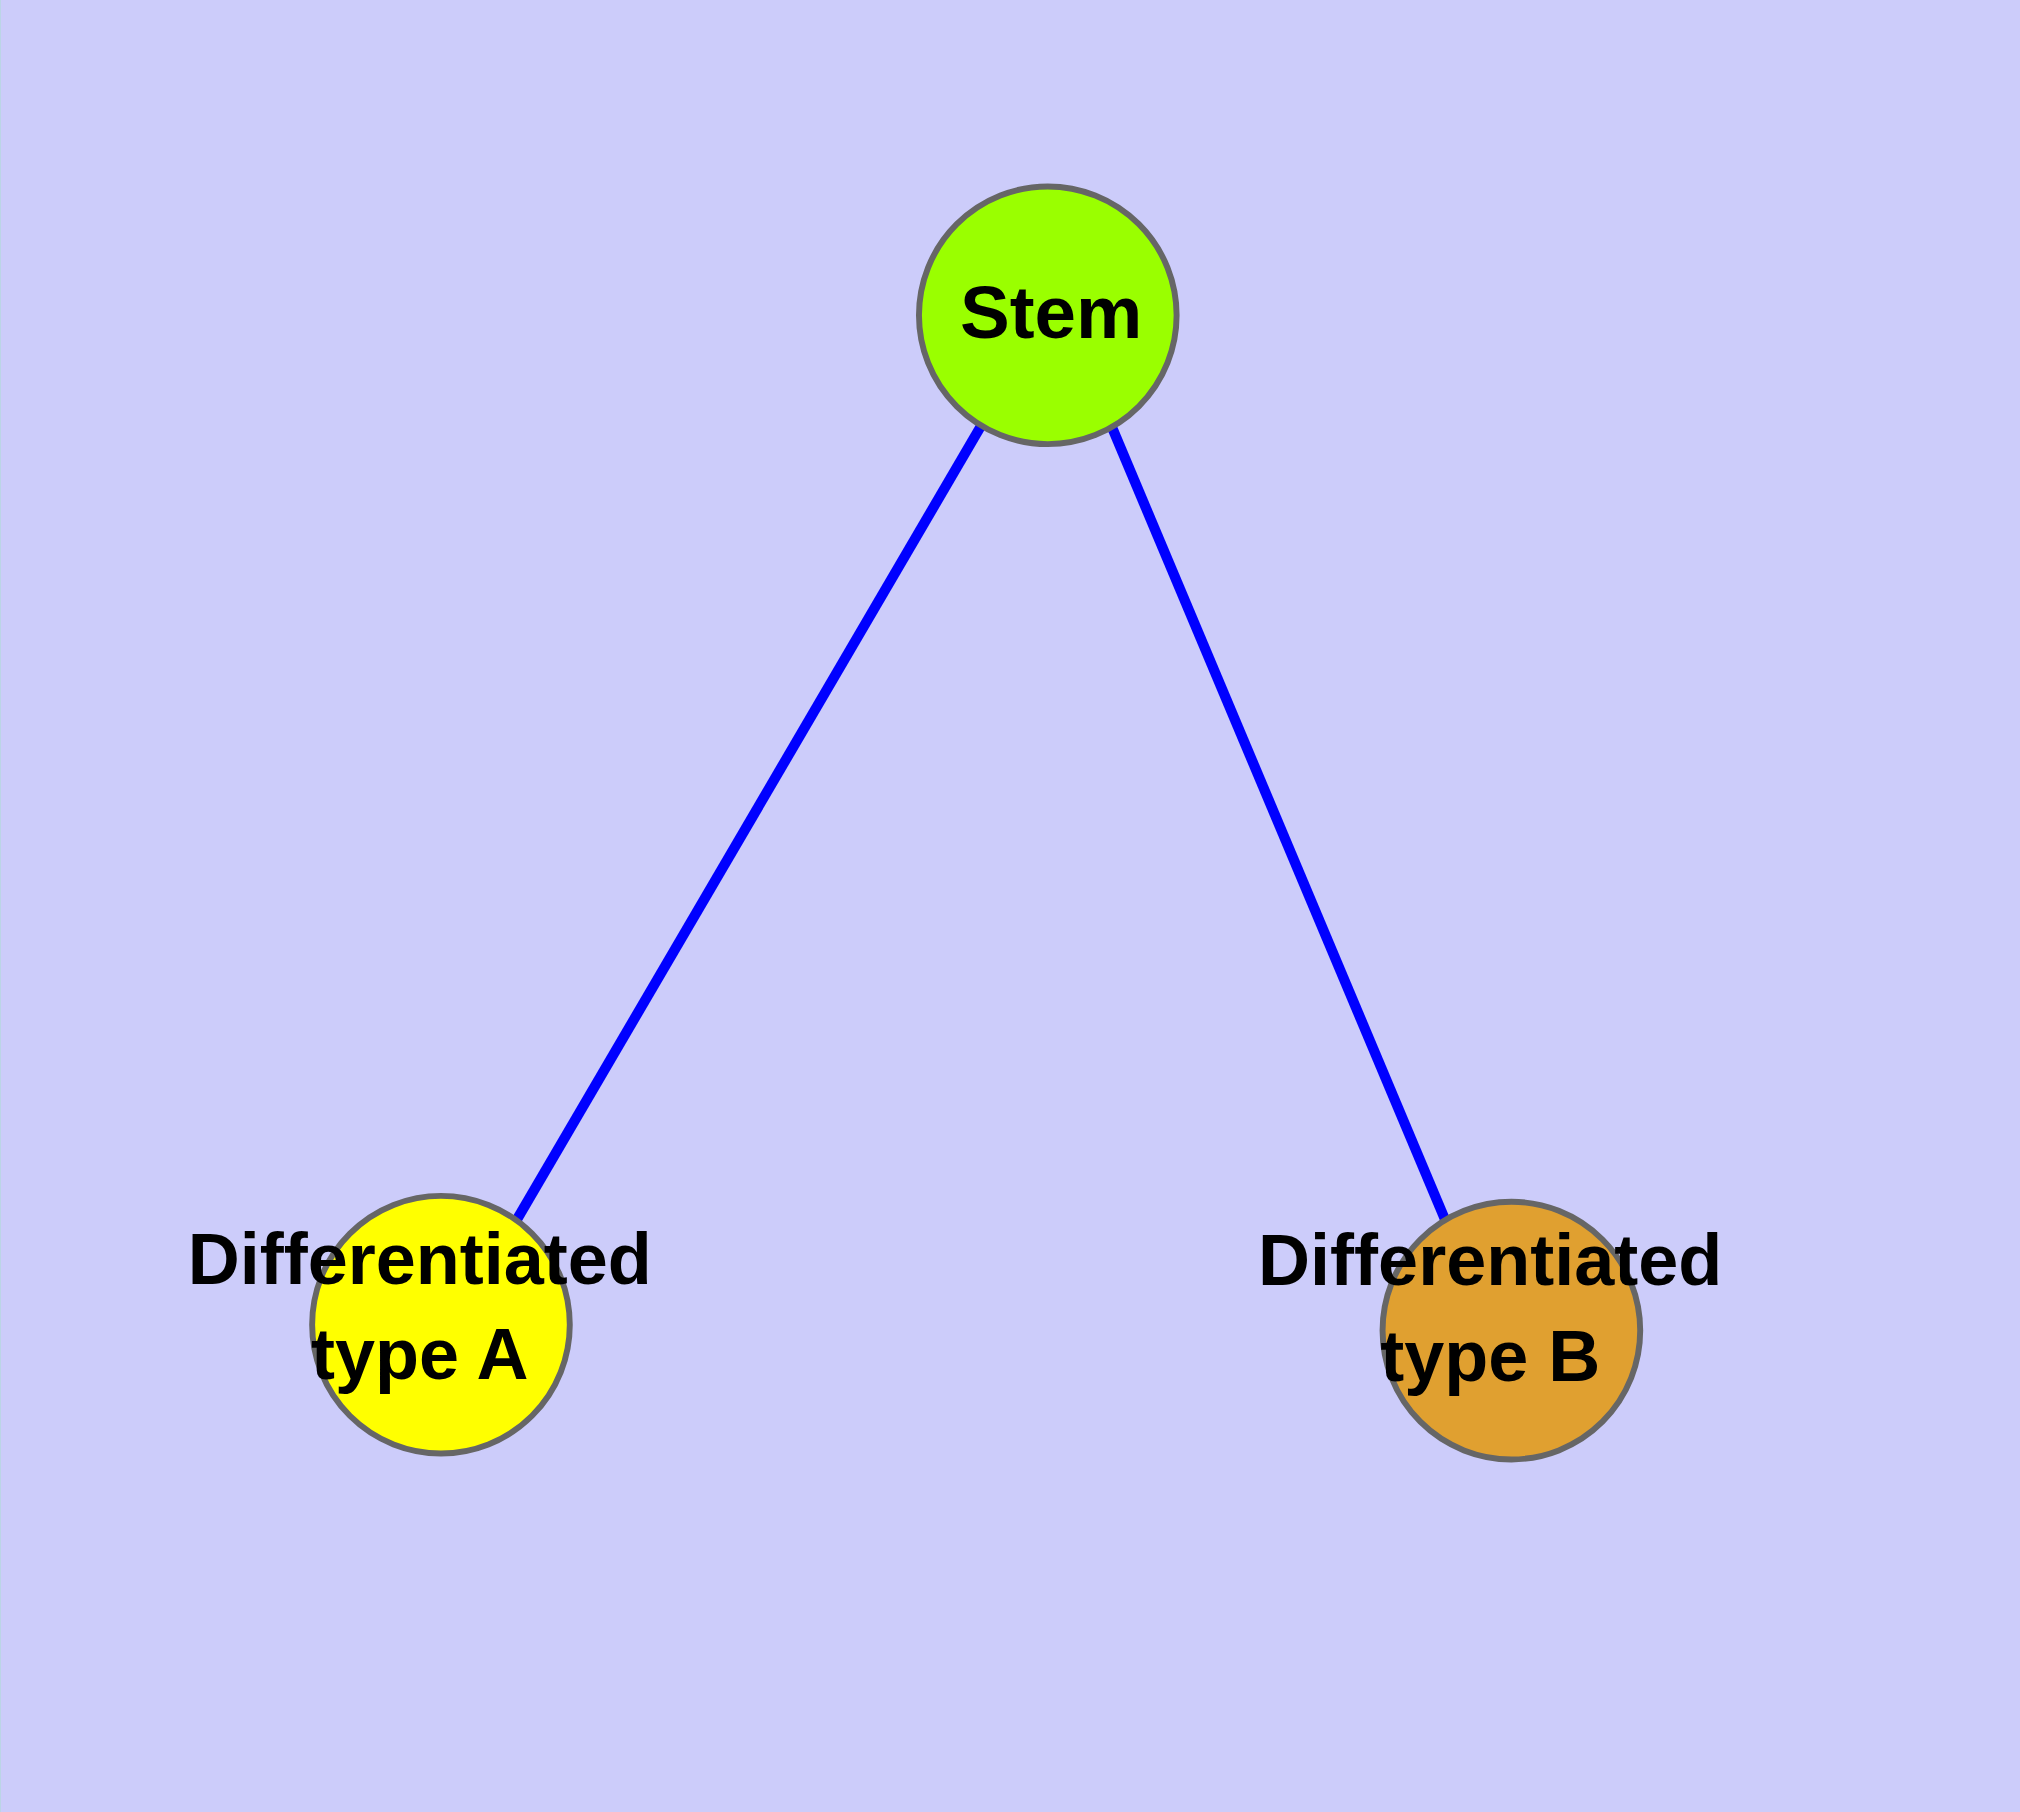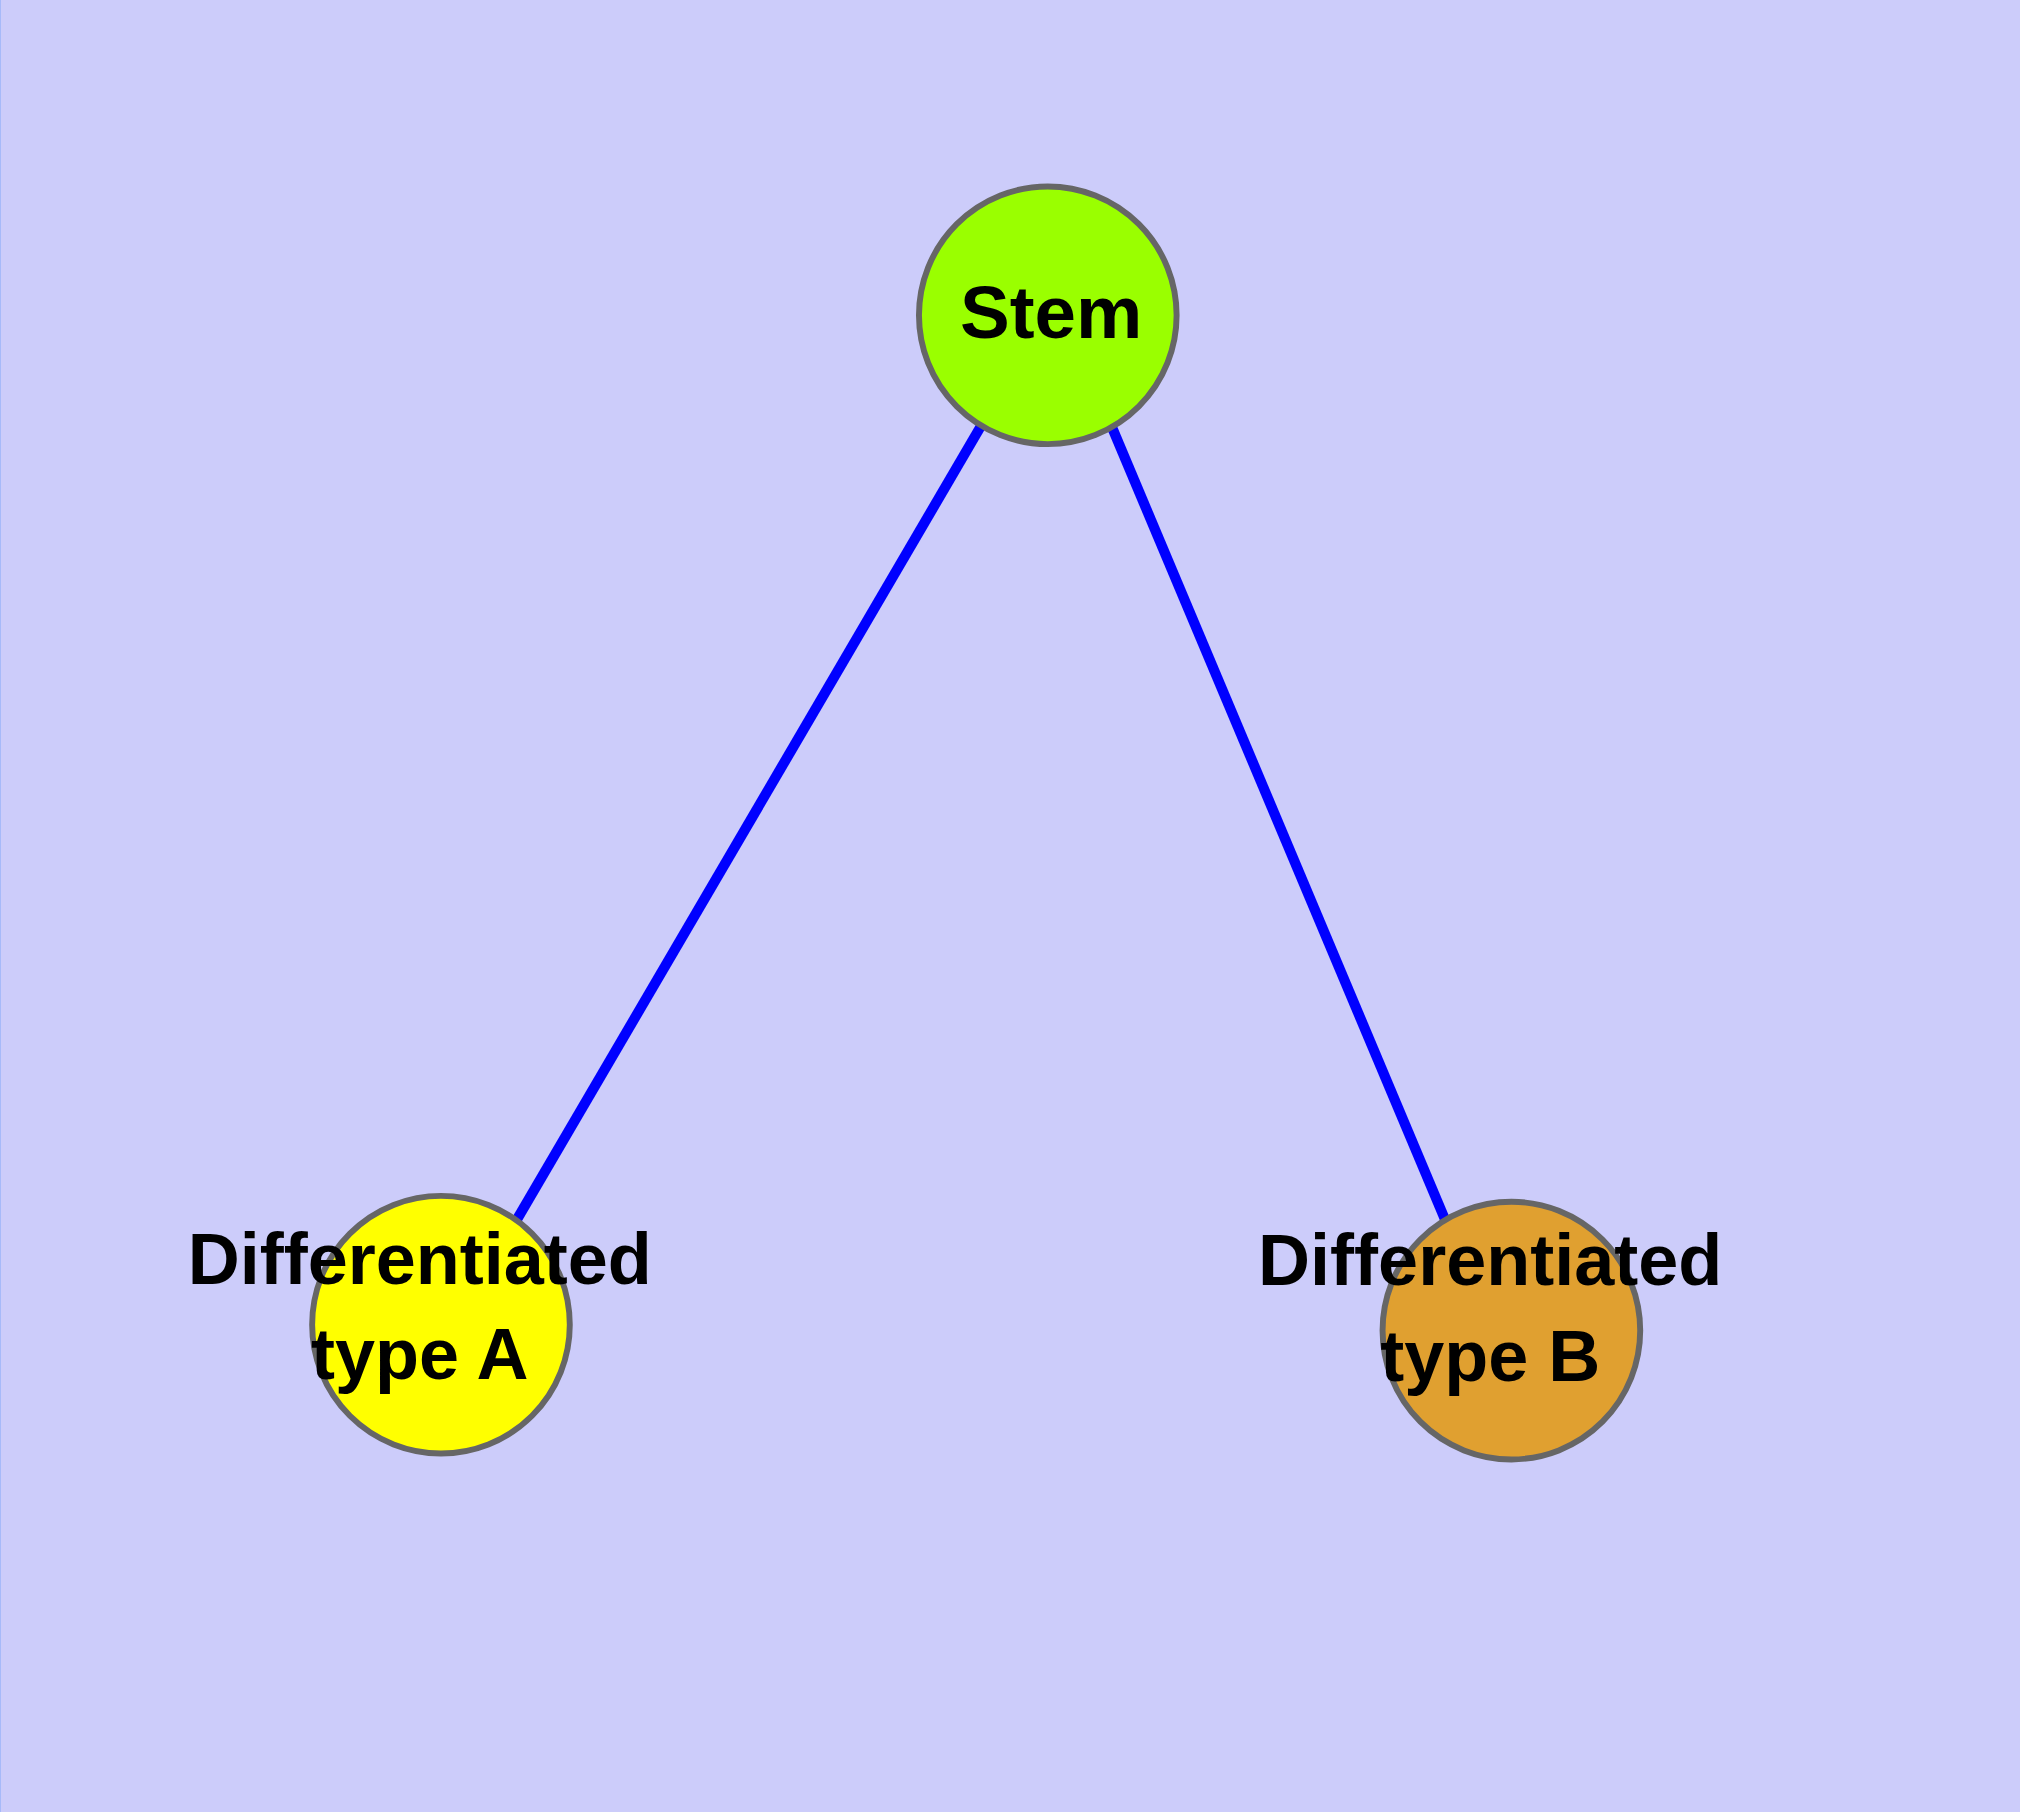--- a/index.html
+++ b/index.html
@@ -5,21 +5,21 @@
 <style>
   html, body {
     margin: 0;
     padding: 0;
     background: #ccccfa;
   }
   #canvas {
     position: relative;
     width: 2021px;
     height: 1812px;
-    background: #3b82f6;
+    background: #86efac;
     overflow: hidden;
     font-family: "Liberation Sans", sans-serif;
   }
   #graph-svg {
     position: absolute;
     top: 0;
     left: 0;
     width: 2021px;
     height: 1812px;
     display: block;

